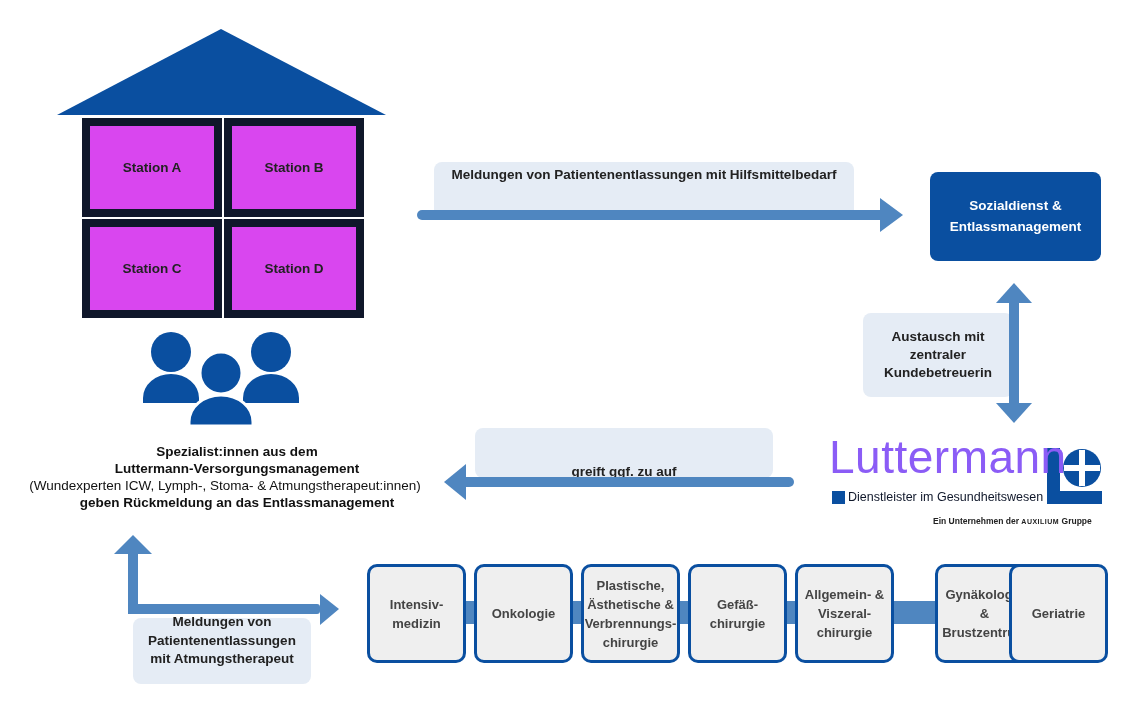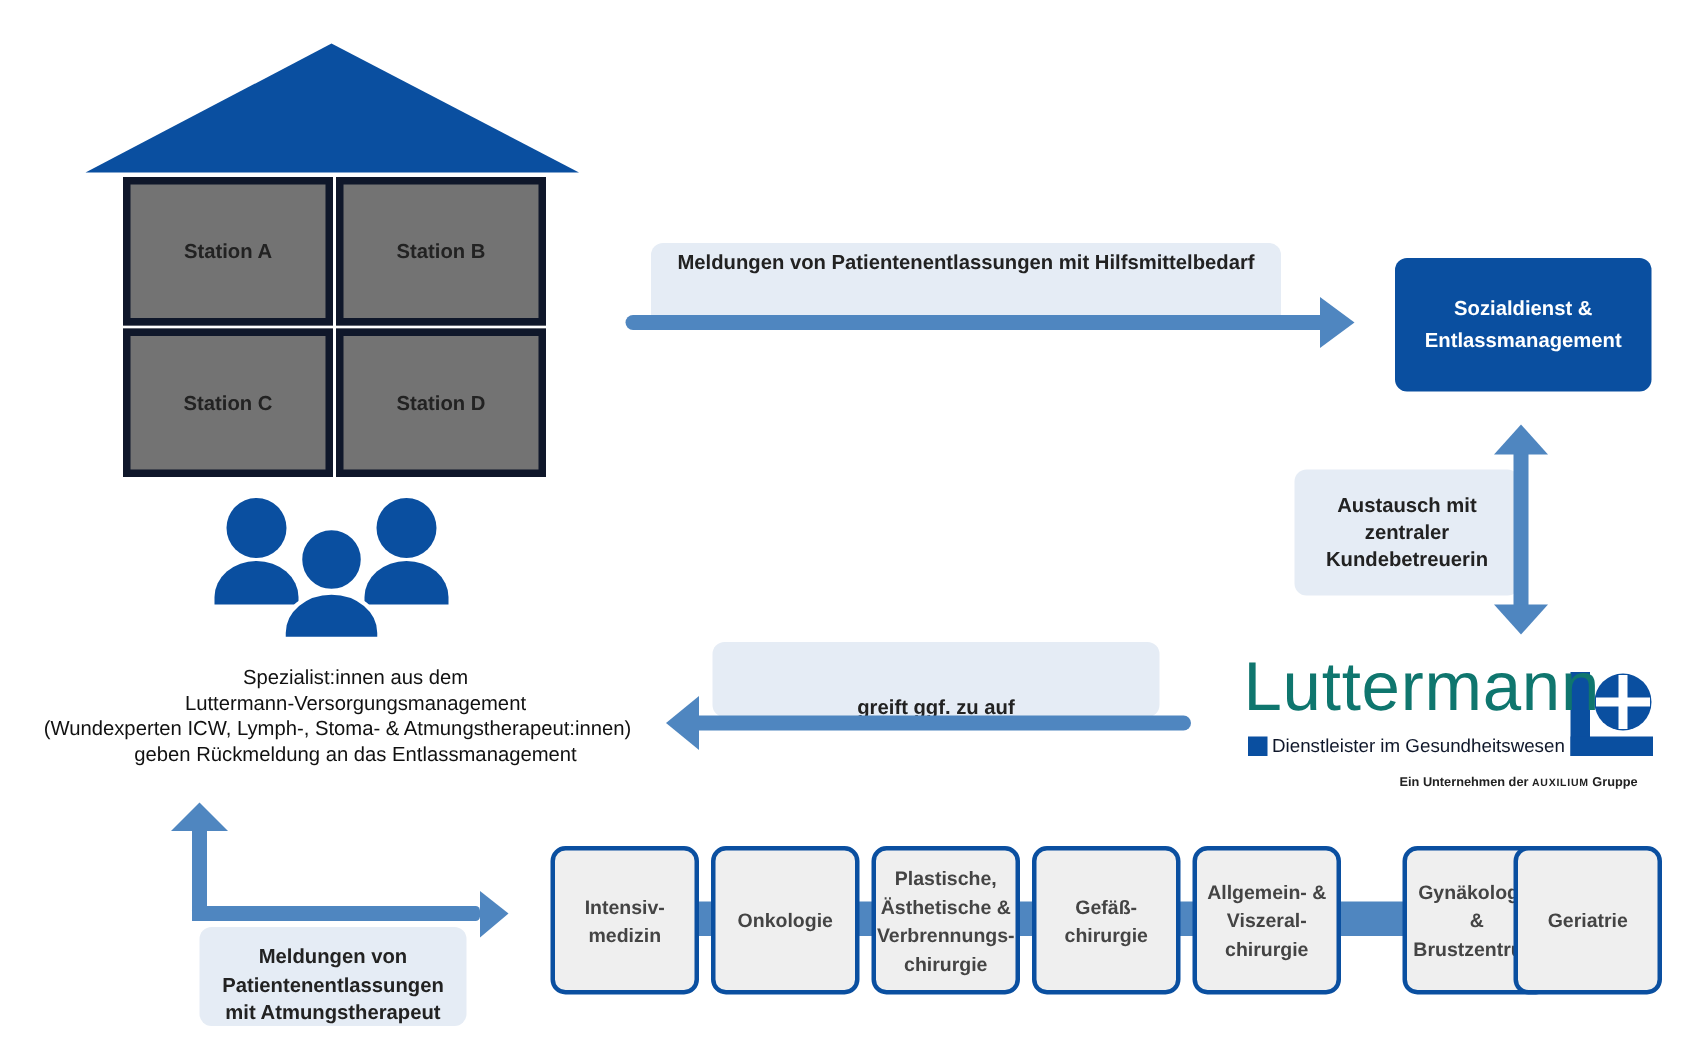--- a/index.html
+++ b/index.html
@@ -1,31 +1,31 @@
 <!DOCTYPE html>
 <html><head>
 <meta charset="utf-8">
 <style>
   html, body { margin:0; padding:0; }
   body { width:1134px; height:709px; background:#ffffff; position:relative; overflow:hidden;
          font-family:"Liberation Sans", sans-serif; color:#1a1a1a; }
   svg.layer { position:absolute; left:0; top:0; }
-  .station { position:absolute; background:#737373; border:5px solid #0f172a; box-sizing:border-box;
+  .station { position:absolute; background:#d946ef; border:8px solid #0f172a; box-sizing:border-box;
              display:flex; align-items:center; justify-content:center; font-weight:bold; font-size:13.5px; color:#222; }
   .label-box { position:absolute; background:#e5ecf5; border-radius:8px; display:flex; align-items:center;
                justify-content:center; text-align:center; font-weight:bold; font-size:13.5px; color:#222; line-height:1.35; }
   .sozial { position:absolute; left:930px; top:172px; width:171px; height:89px; background:#0a4fa0; border-radius:8px;
             color:#fff; font-weight:bold; font-size:13.5px; display:flex; align-items:center; justify-content:center;
             text-align:center; line-height:1.5; }
   .spec { position:absolute; left:0; top:443px; width:450px; text-align:center; font-size:13.5px; line-height:17px; color:#111; }
-  .spec .b { font-weight:normal;padding-left:24px; }
+  .spec .b { font-weight:bold;padding-left:24px; }
   .dept { position:absolute; top:564px; width:99px; height:99px; box-sizing:border-box; background:#efefef;
           border:3px solid #0a4fa0; border-radius:10px; display:flex; align-items:center; justify-content:center;
           text-align:center; font-weight:bold; font-size:13px; line-height:19px; color:#444; white-space:pre-line; }
-  .logo-word { position:absolute; left:829px; top:434px; font-size:46px; letter-spacing:0.5px; color:#0f766e; line-height:1; }
+  .logo-word { position:absolute; left:829px; top:434px; font-size:46px; letter-spacing:0.5px; color:#8b5cf6; line-height:1; }
   .logo-sub { position:absolute; left:848px; top:490px; font-size:12.5px; color:#0f172a; }
   .logo-sq { position:absolute; left:832px; top:491px; width:13px; height:13px; background:#0a4fa0; }
   .logo-group { position:absolute; left:933px; top:516px; font-size:8.5px; font-weight:bold; color:#222; }
 </style>
 </head>
 <body>
 
 <div class="label-box" style="left:434px; top:162px; width:420px; height:58px; align-items:flex-start; padding-top:4px; box-sizing:border-box;">
   <span>Meldungen von Patientenentlassungen mit Hilfsmittelbedarf</span>
 </div>
@@ -35,21 +35,21 @@
     <div>Austausch mit</div>
     <div>zentraler</div>
     <div>Kundebetreuerin</div>
   </div>
 </div>
 
 <div class="label-box" style="left:475px; top:428px; width:298px; height:50px; align-items:flex-start; padding-top:35px; box-sizing:border-box;">
   <span>greift ggf. zu auf</span>
 </div>
 
-<div class="label-box" style="left:133px; top:618px; width:178px; height:66px; align-items:flex-end; padding-bottom:0; box-sizing:border-box;">
+<div class="label-box" style="left:133px; top:618px; width:178px; height:66px; align-items:flex-end; padding-bottom:16px; box-sizing:border-box;">
   <div>
     <div>Meldungen von</div>
     <div>Patientenentlassungen</div>
     <div>mit Atmungstherapeut</div>
   </div>
 </div>
 
 <svg class="layer" width="1134" height="709" viewBox="0 0 1134 709">
 
   <polygon points="221,29 57,115 386,115" fill="#0a4fa0"></polygon>

